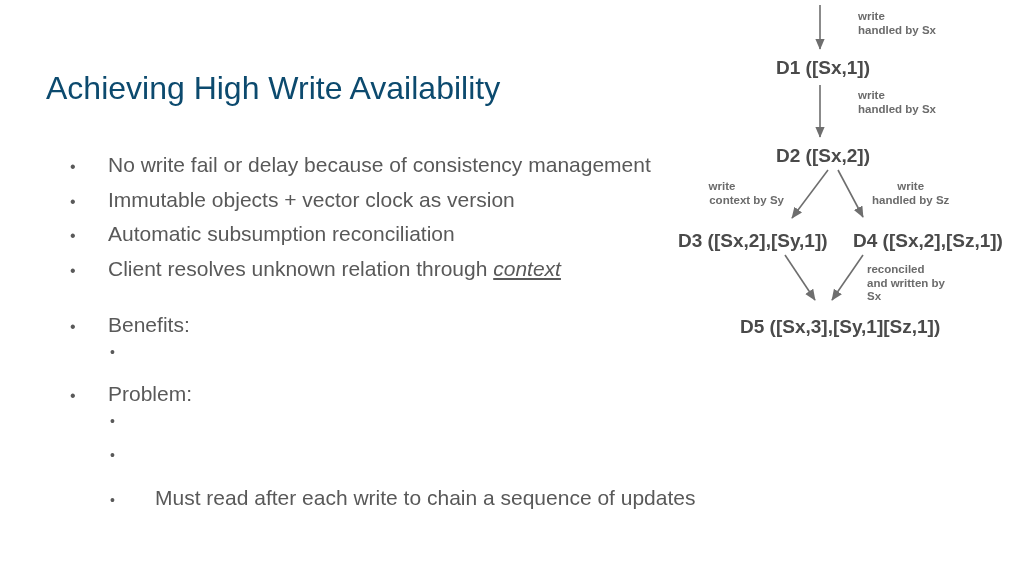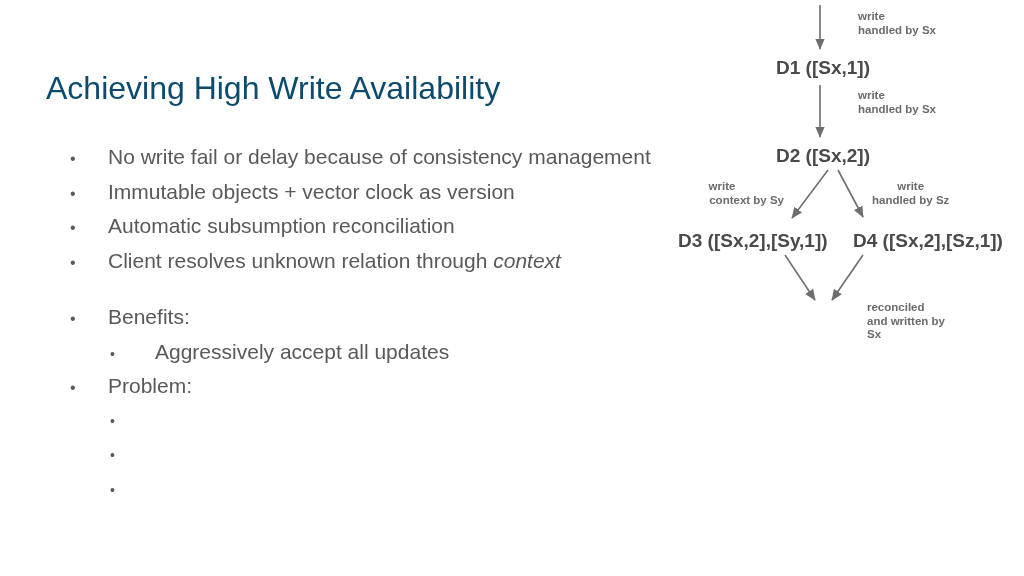--- a/index.html
+++ b/index.html
@@ -60,23 +60,25 @@
   .bullet-row.lvl2 .marker {
     width: 45px;
     flex: 0 0 45px;
     text-align: left;
     padding-left: 8px;
     font-size: 14px;
     line-height: 34.5px;
   }
   .bullet-row .text {
     flex: 1 1 auto;
+    margin-top: 8px;
   }
   .bullet-row .text em {
     font-style: italic;
+    text-decoration: underline;
   }
   .spacer-row {
     height: 22px;
   }
 
   
   #diagram {
     position: absolute;
     left: 660px;
     top: 0px;
@@ -141,38 +143,38 @@
 
     <div class="spacer-row"></div>
 
     <div class="bullet-row lvl1">
       <span class="marker">•</span>
       <span class="text">Benefits:</span>
     </div>
 
     <div class="bullet-row lvl2">
       <span class="marker">•</span>
-      <span class="text">Aggressively accept all updates</span>
     </div>
 
     <div class="bullet-row lvl1">
       <span class="marker">•</span>
       <span class="text">Problem:</span>
     </div>
 
     <div class="bullet-row lvl2">
       <span class="marker">•</span>
     </div>
 
     <div class="bullet-row lvl2">
       <span class="marker">•</span>
     </div>
 
     <div class="bullet-row lvl2">
       <span class="marker">•</span>
+      <span class="text">Must read after each write to chain a sequence of updates</span>
     </div>
 
   </div>
 
   <div id="diagram">
 
     <svg width="364" height="350" viewBox="0 0 364 350">
       <defs>
         <marker id="arrowhead" markerWidth="9" markerHeight="9" refX="6.5" refY="3" orient="auto" markerUnits="strokeWidth">
           <path d="M0,0 L7,3 L0,6 z" fill="#6e6e6e"></path>
@@ -213,22 +215,23 @@
 
     <div class="edge-label" style="left:212px; top:180px;">
       <div style="text-align:center;">write</div>
       <div>handled by Sz</div>
     </div>
 
     <div class="node-label" style="left:18px; top:230px;">D3 ([Sx,2],[Sy,1])</div>
 
     <div class="node-label" style="left:193px; top:230px;">D4 ([Sx,2],[Sz,1])</div>
 
-    <div class="edge-label" style="left:207px; top:263px;margin-top:38px;">
+    <div class="edge-label" style="left:207px; top:263px;">
       <div>reconciled</div>
       <div>and written by</div>
       <div style="">Sx</div>
     </div>
 
+    <div class="node-label" style="left:80px; top:316px;">D5 ([Sx,3],[Sy,1][Sz,1])</div>
 
   </div>
 
 </div>
 
 </body></html>

